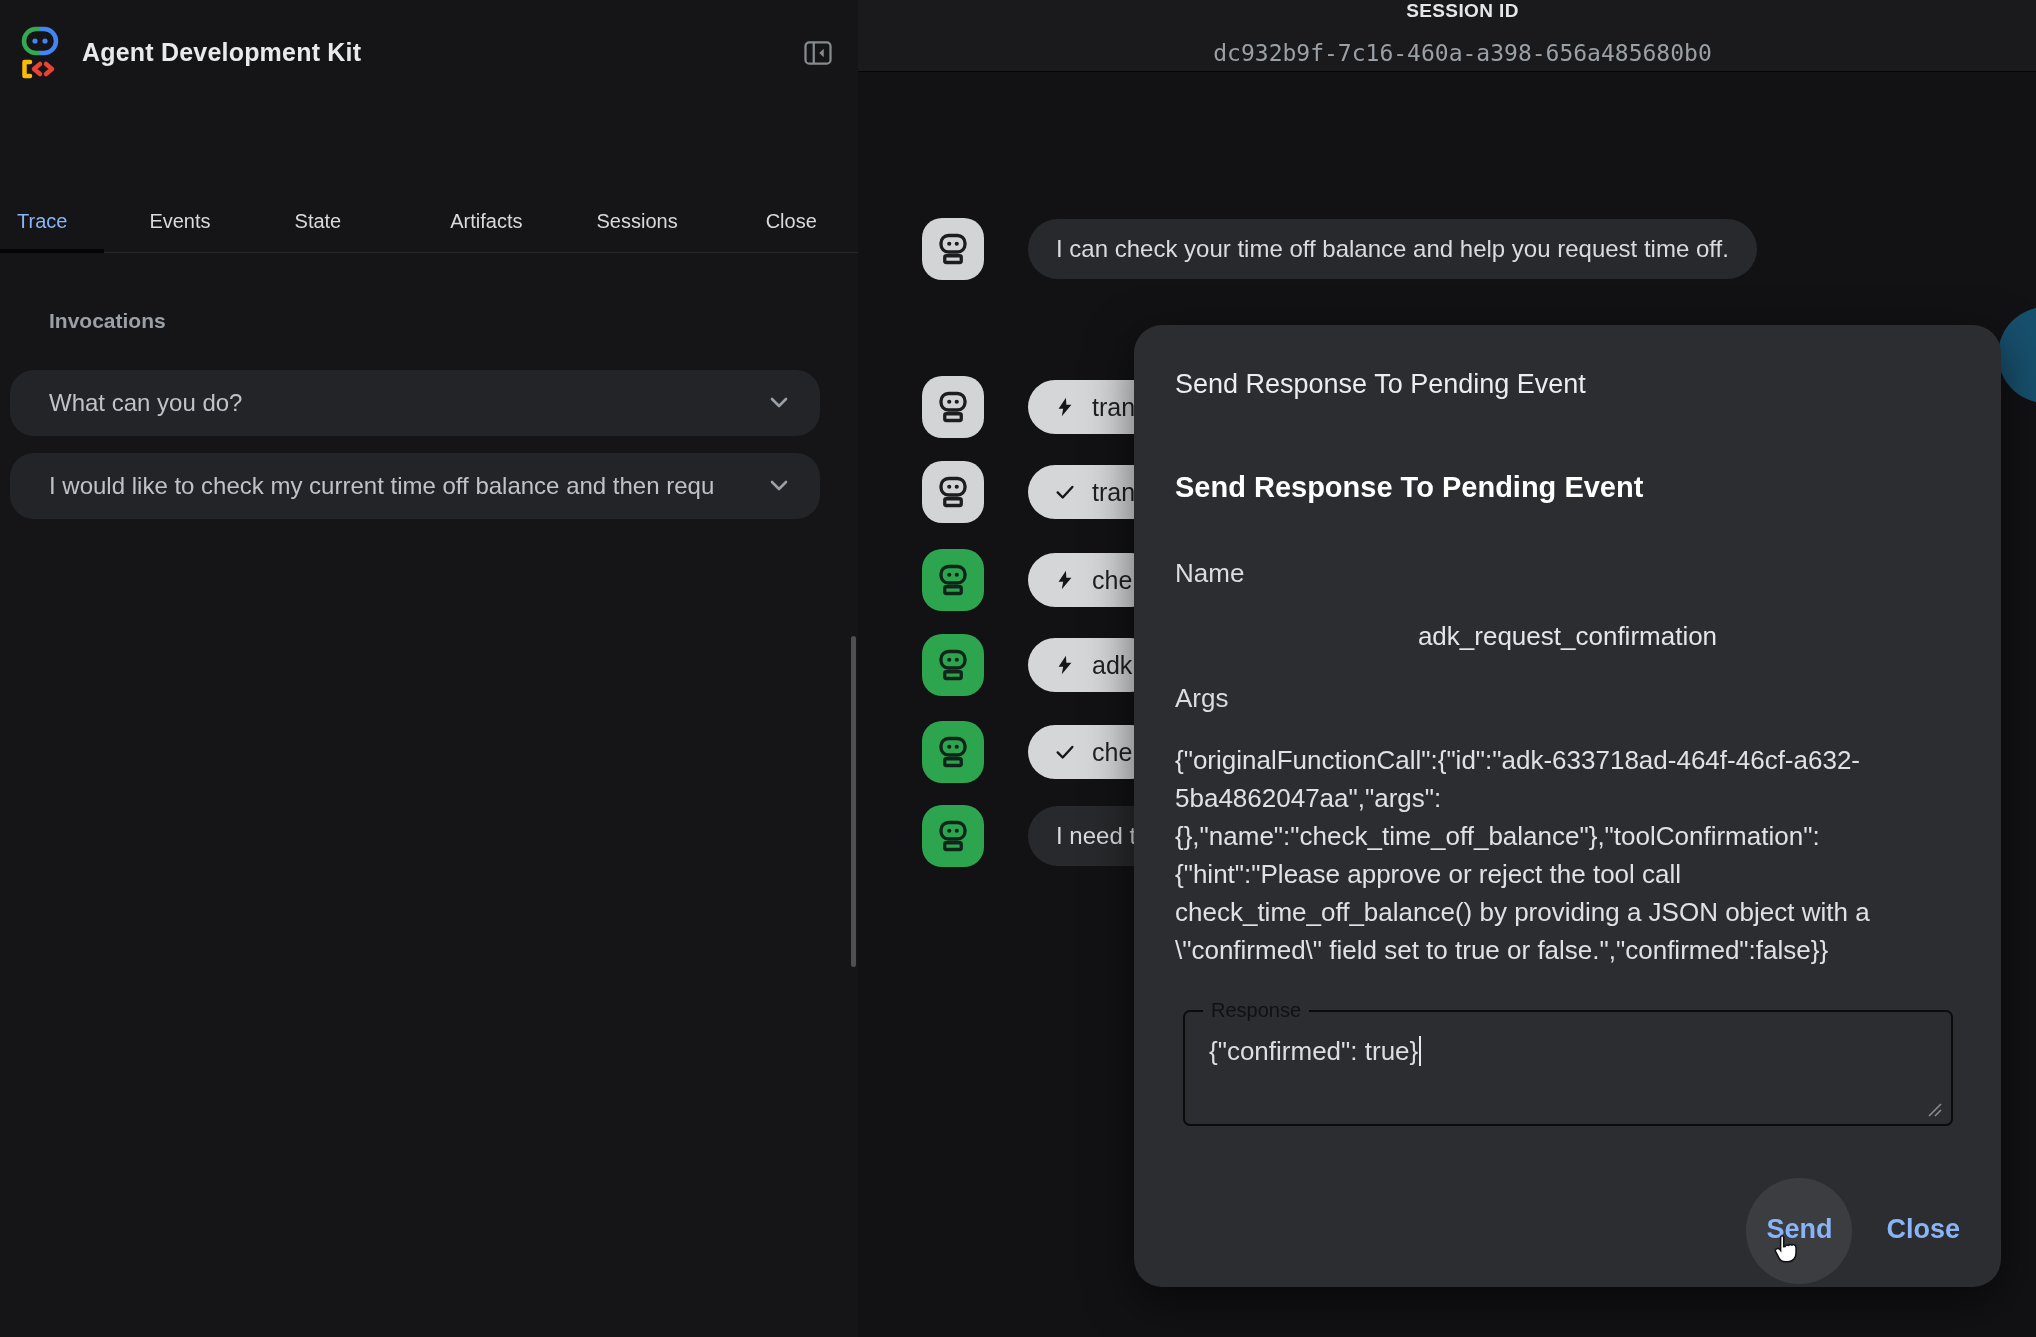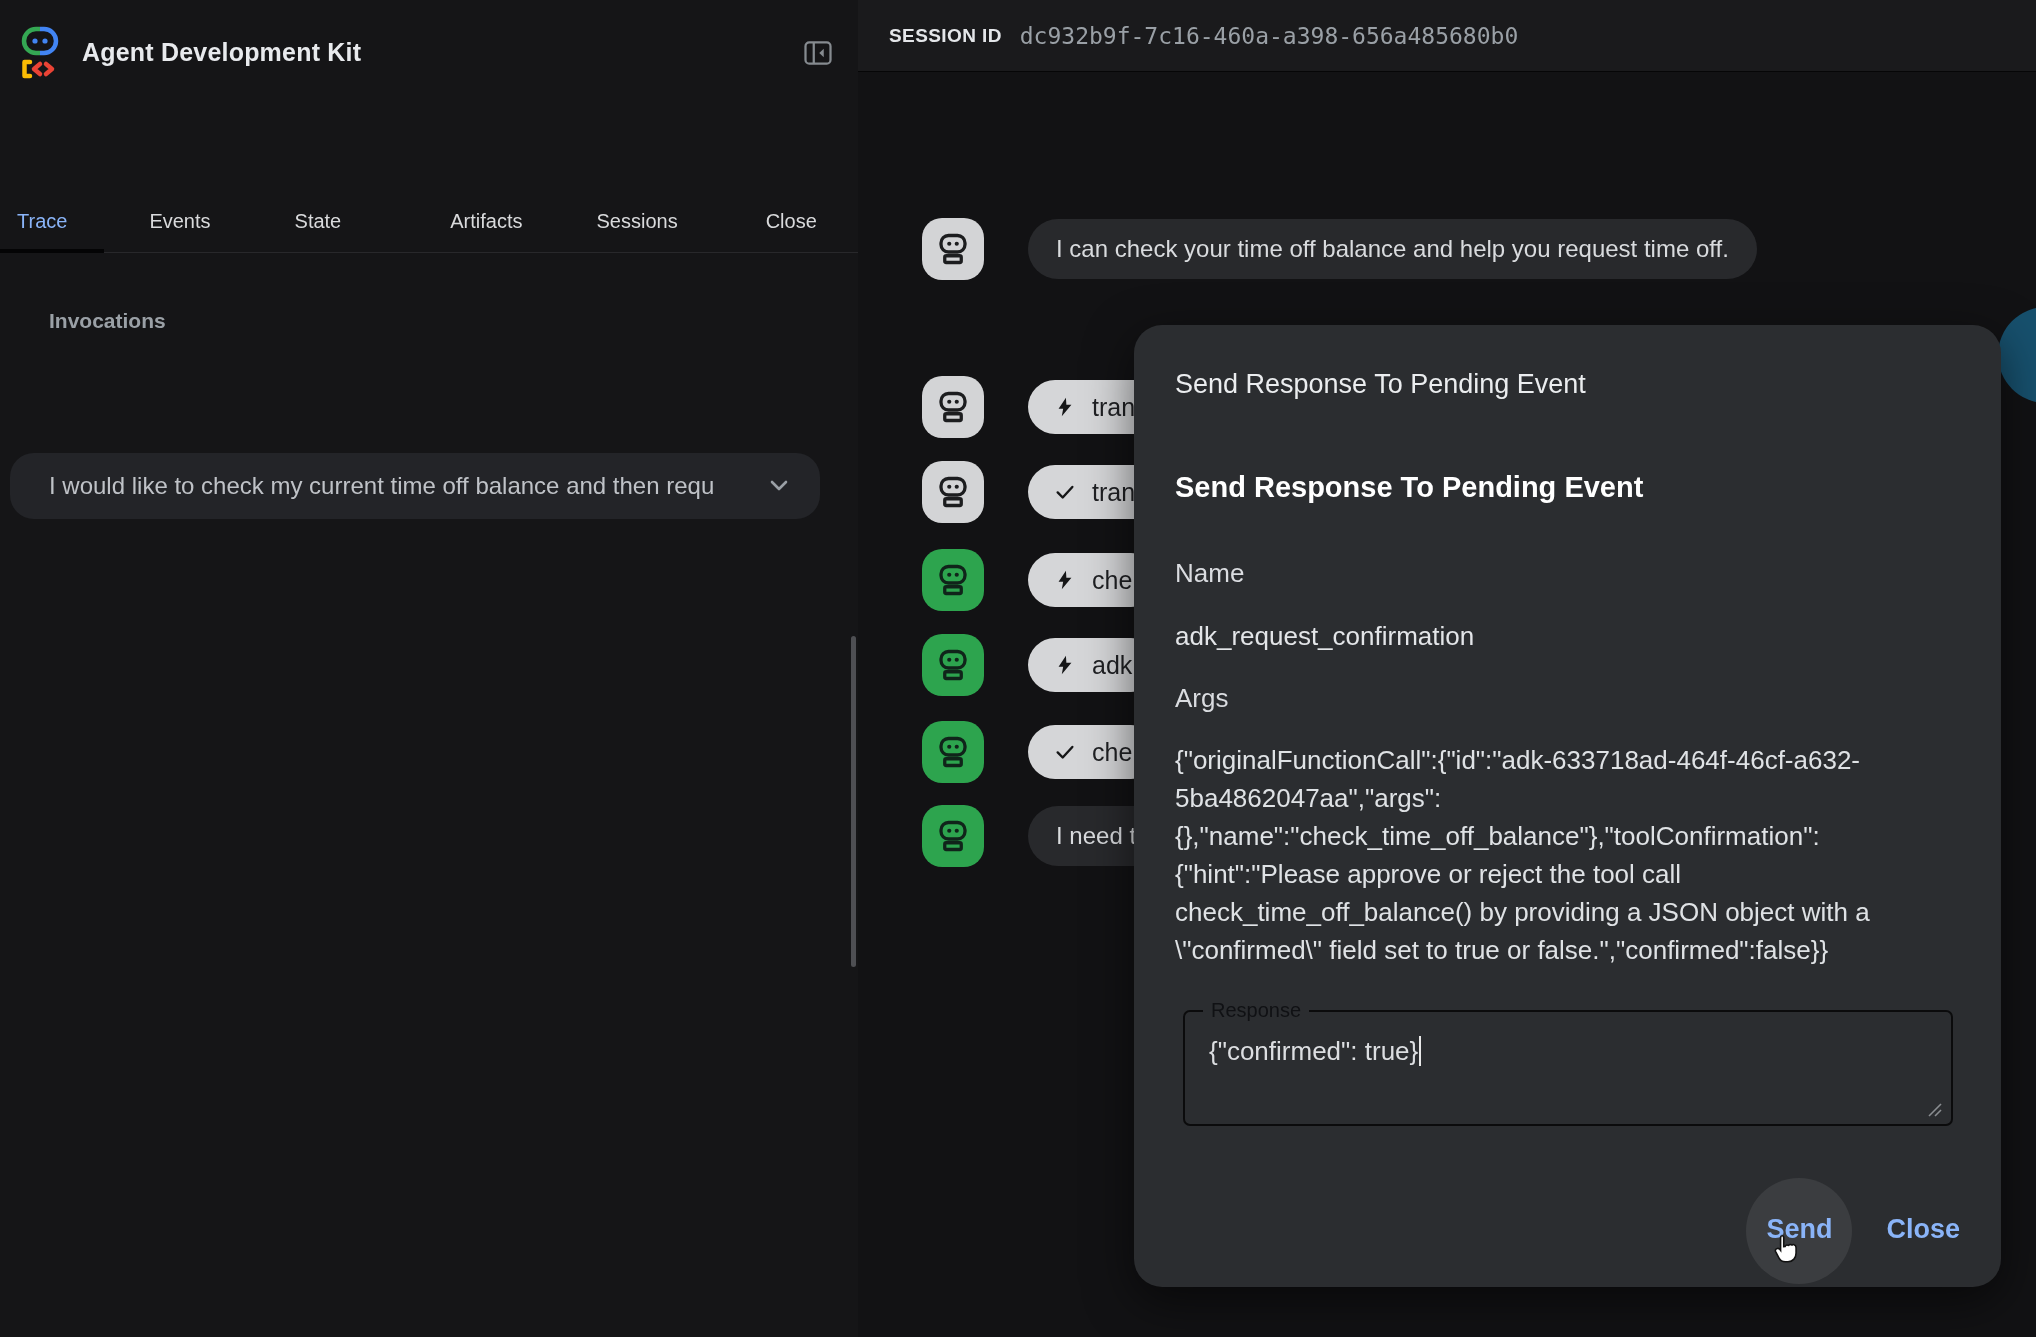--- a/index.html
+++ b/index.html
@@ -27,21 +27,21 @@
   .inv-heading{position:absolute;left:49px;top:309px;font-size:21px;font-weight:bold;color:#9aa0a6;}
   .inv-row{
     position:absolute;left:10px;width:810px;height:66px;background:#232428;border-radius:24px;
     display:flex;align-items:center;padding:0 28px 0 39px;box-sizing:border-box;cursor:pointer;
   }
   .inv-row .txt{font-size:24px;color:#bfc2c7;white-space:nowrap;overflow:hidden;flex:1;margin-right:18px;}
   .inv-row.r1{top:370px}.inv-row.r2{top:453px}
   .left-scroll-thumb{position:absolute;left:851px;top:636px;width:5px;height:331px;background:#4e4f53;border-radius:3px;}
   
   .right{position:absolute;left:858px;top:0;right:0;bottom:0;background:#121214;}
-  .session-bar{height:71px;background:#1a1a1c;border-bottom:1px solid #060607;display:flex;align-items:center;gap:18px;padding-left:31px;}
+  .session-bar{height:71px;background:#1a1a1c;border-bottom:1px solid #060607;display:flex;align-items:center;gap:18px;padding-left:31px;flex-direction:column;}
   .session-label{font-size:19px;font-weight:bold;color:#e4e6e9;letter-spacing:.4px;}
   .session-value{font-family:"DejaVu Sans Mono",monospace;font-size:23px;color:#9aa0a6;}
   .chat-row{position:absolute;left:64px;height:62px;display:flex;align-items:center;gap:44px;}
   .chat-row.t0{top:218px}.chat-row.t1{top:376px}.chat-row.t2{top:461px}.chat-row.t3{top:549px}
   .chat-row.t4{top:634px}.chat-row.t5{top:721px}.chat-row.t6{top:805px}
   .avatar{width:62px;height:62px;border-radius:20px;display:flex;align-items:center;justify-content:center;flex:0 0 auto;}
   .avatar.gray{background:#d3d4d6;}
   .avatar.green{background:#2da44e;}
   .bubble{
     height:60px;background:#28292c;border-radius:30px;display:flex;align-items:center;
@@ -54,21 +54,21 @@
   .fab-partial{position:absolute;left:1140px;top:307px;width:96px;height:96px;border-radius:50%;background:#17506d;z-index:1;}
   
   .modal{
     position:absolute;left:276px;top:325px;width:867px;height:962px;background:#2b2d30;border-radius:28px;
     box-shadow:0 14px 48px rgba(0,0,0,.55);z-index:10;
   }
   .modal .el{position:absolute;left:41px;right:41px;}
   .m-title{top:44px;font-size:27px;color:#ebedef;}
   .m-heading{top:146px;font-size:29px;font-weight:bold;color:#ffffff;margin:0;}
   .m-label{font-size:26px;color:#dadce0;}
-  .m-name-label{top:233px}.m-name-value{top:296px;font-size:26px;color:#e3e5e8;}
+  .m-name-label{top:233px}.m-name-value{top:296px;font-size:26px;color:#e3e5e8;text-align:center;}
   .m-args-label{top:358px}
   .m-json{top:416px;font-size:26px;line-height:38px;color:#dfe2e5;word-break:break-word;margin:0;}
   .m-fieldset{
     position:absolute;left:41px;top:666px;width:770px;height:127px;border:2px solid #0b0b0c;border-radius:7px;
     margin:8px;padding:0;box-sizing:border-box;
   }
   .m-fieldset legend{margin-left:18px;padding:0 8px;font-size:20px;color:#101114;}
   .m-response-text{position:absolute;left:24px;top:14px;font-size:26px;color:#dcdee1;}
   .text-caret{display:inline-block;width:2px;height:30px;background:#e8e8e8;vertical-align:-6px;margin-left:1px;}
   .resize-grip{position:absolute;right:8px;bottom:6px;width:18px;height:18px;}
@@ -122,20 +122,28 @@
       <span class="tab m2">Events</span>
       <span class="tab m3">State</span>
       <span class="tab m4">Artifacts</span>
       <span class="tab m5">Sessions</span>
       <span class="tab">Close</span>
     </nav>
     <div class="inkbar"></div>
 
     <div class="inv-heading">Invocations</div>
 
+    <div class="inv-row r1">
+      <span class="txt">What can you do?</span>
+      <span>
+        <svg width="26" height="16" viewBox="0 0 26 16">
+            <polyline points="6,4 13,11 20,4" fill="none" stroke="#9aa0a6" stroke-width="2.6" stroke-linecap="round" stroke-linejoin="round"></polyline>
+          </svg>
+      </span>
+    </div>
     <div class="inv-row r2">
       <span class="txt">I would like to check my current time off balance and then requ</span>
       <span>
         <svg width="26" height="16" viewBox="0 0 26 16">
             <polyline points="6,4 13,11 20,4" fill="none" stroke="#9aa0a6" stroke-width="2.6" stroke-linecap="round" stroke-linejoin="round"></polyline>
           </svg>
       </span>
     </div>
 
     <div class="left-scroll-thumb"></div>

